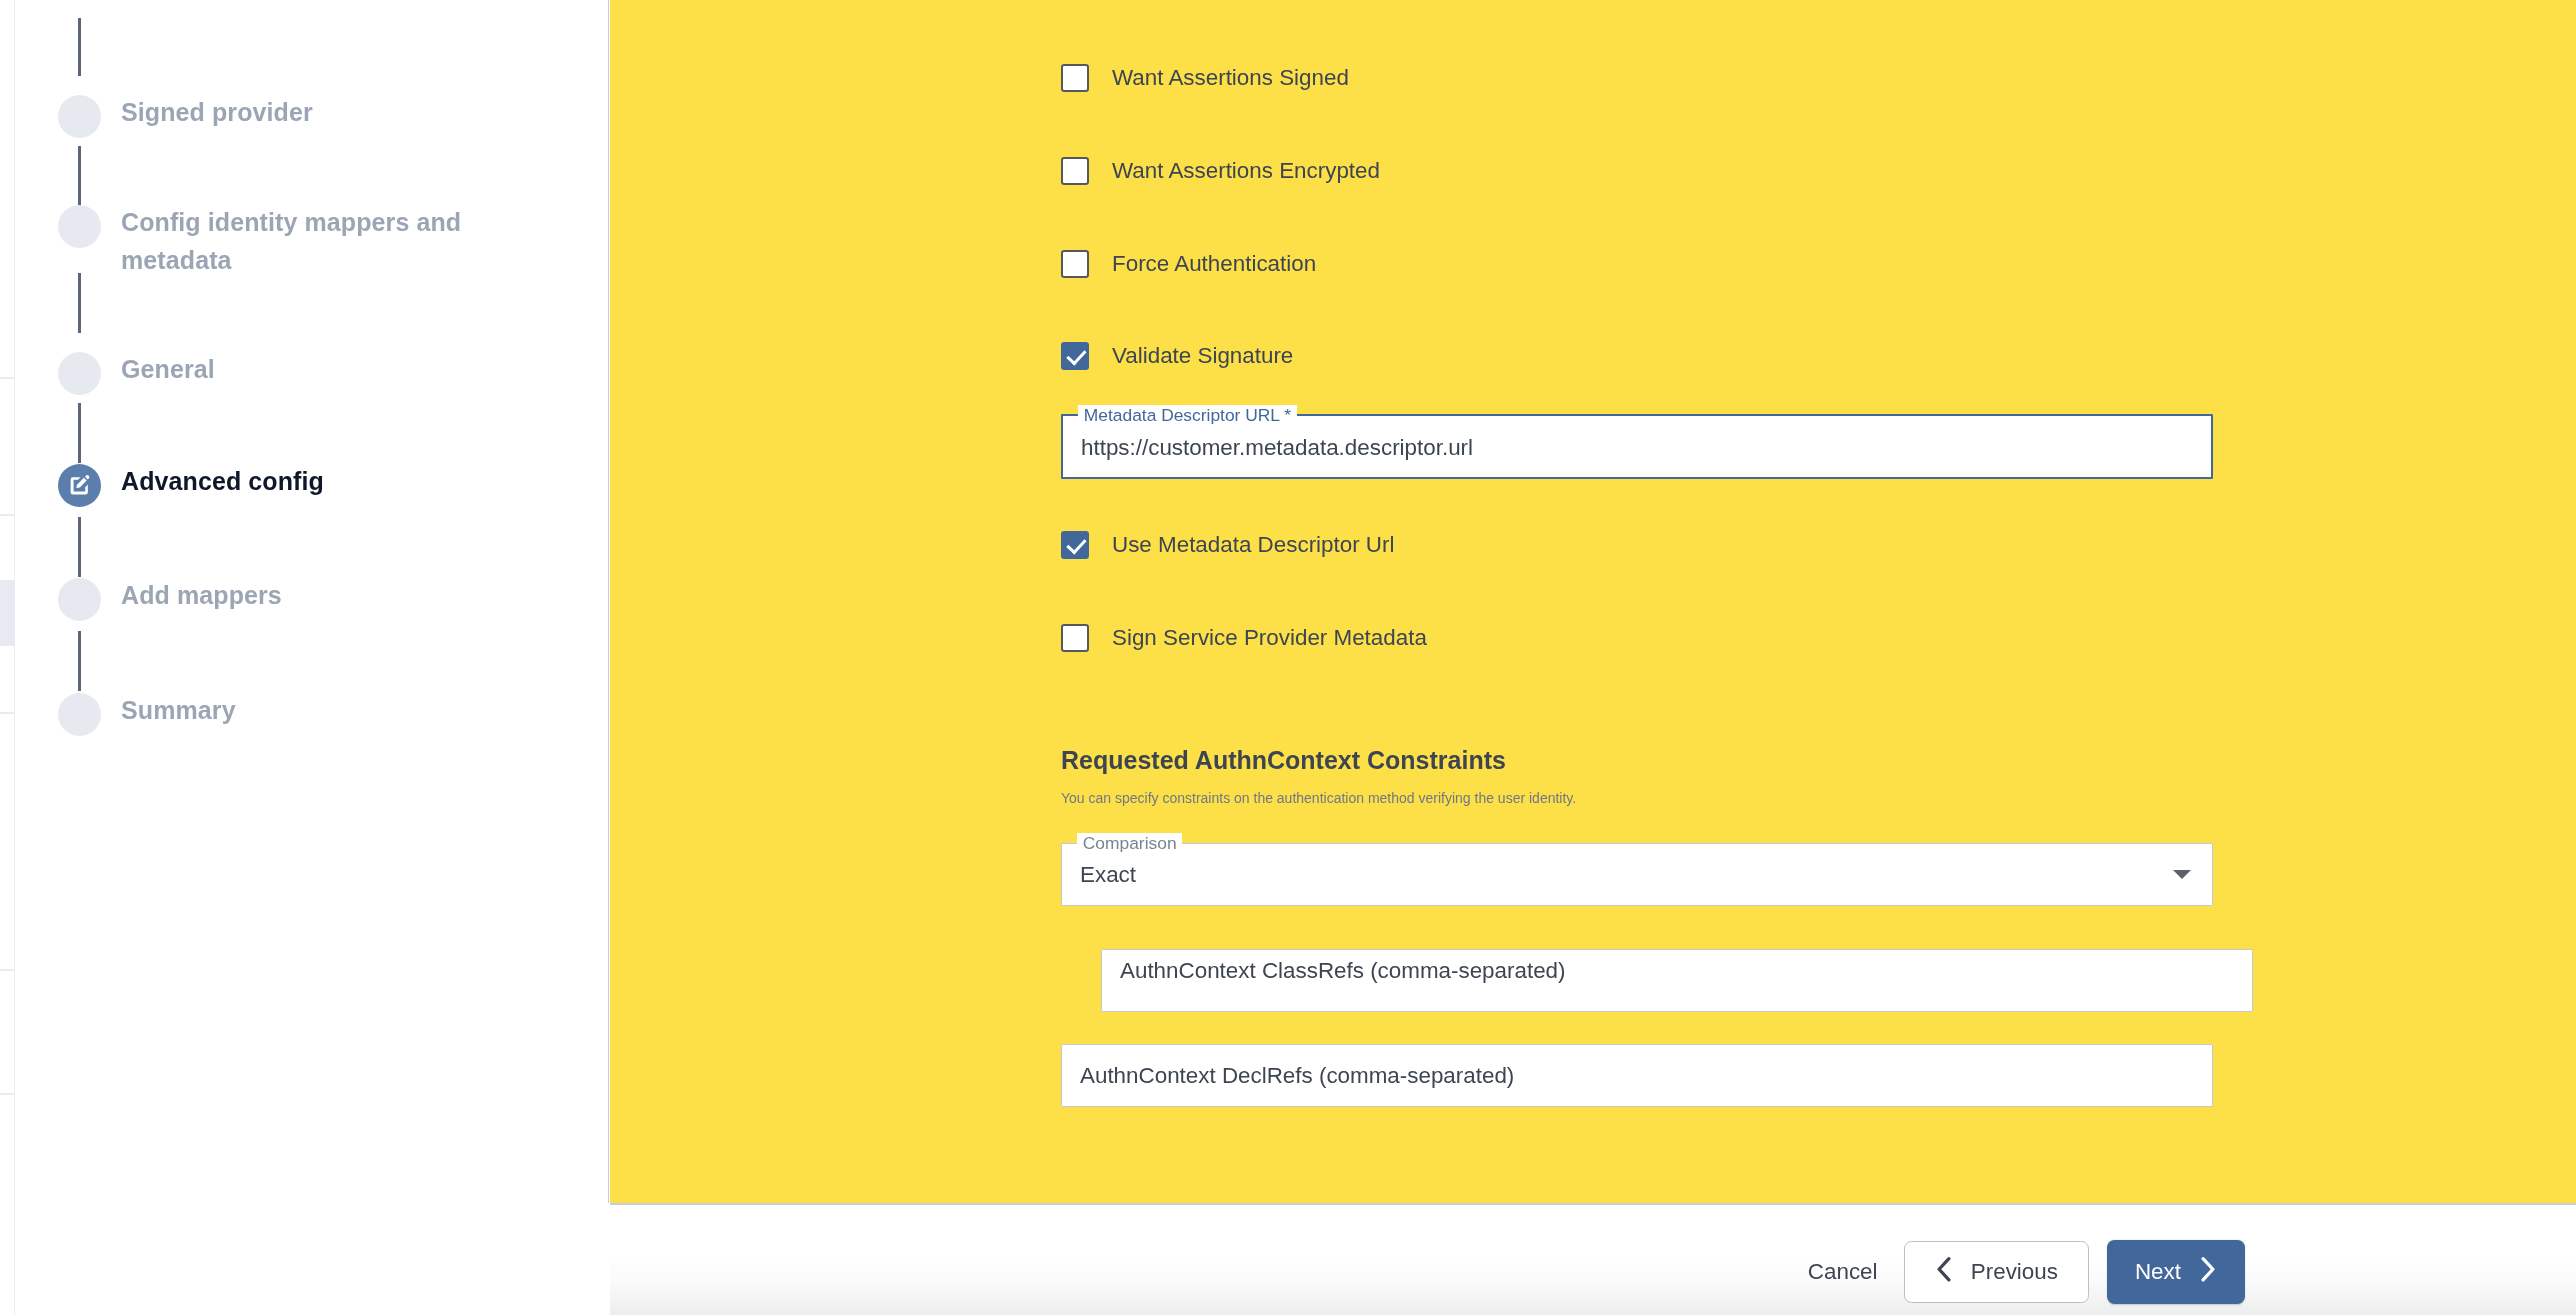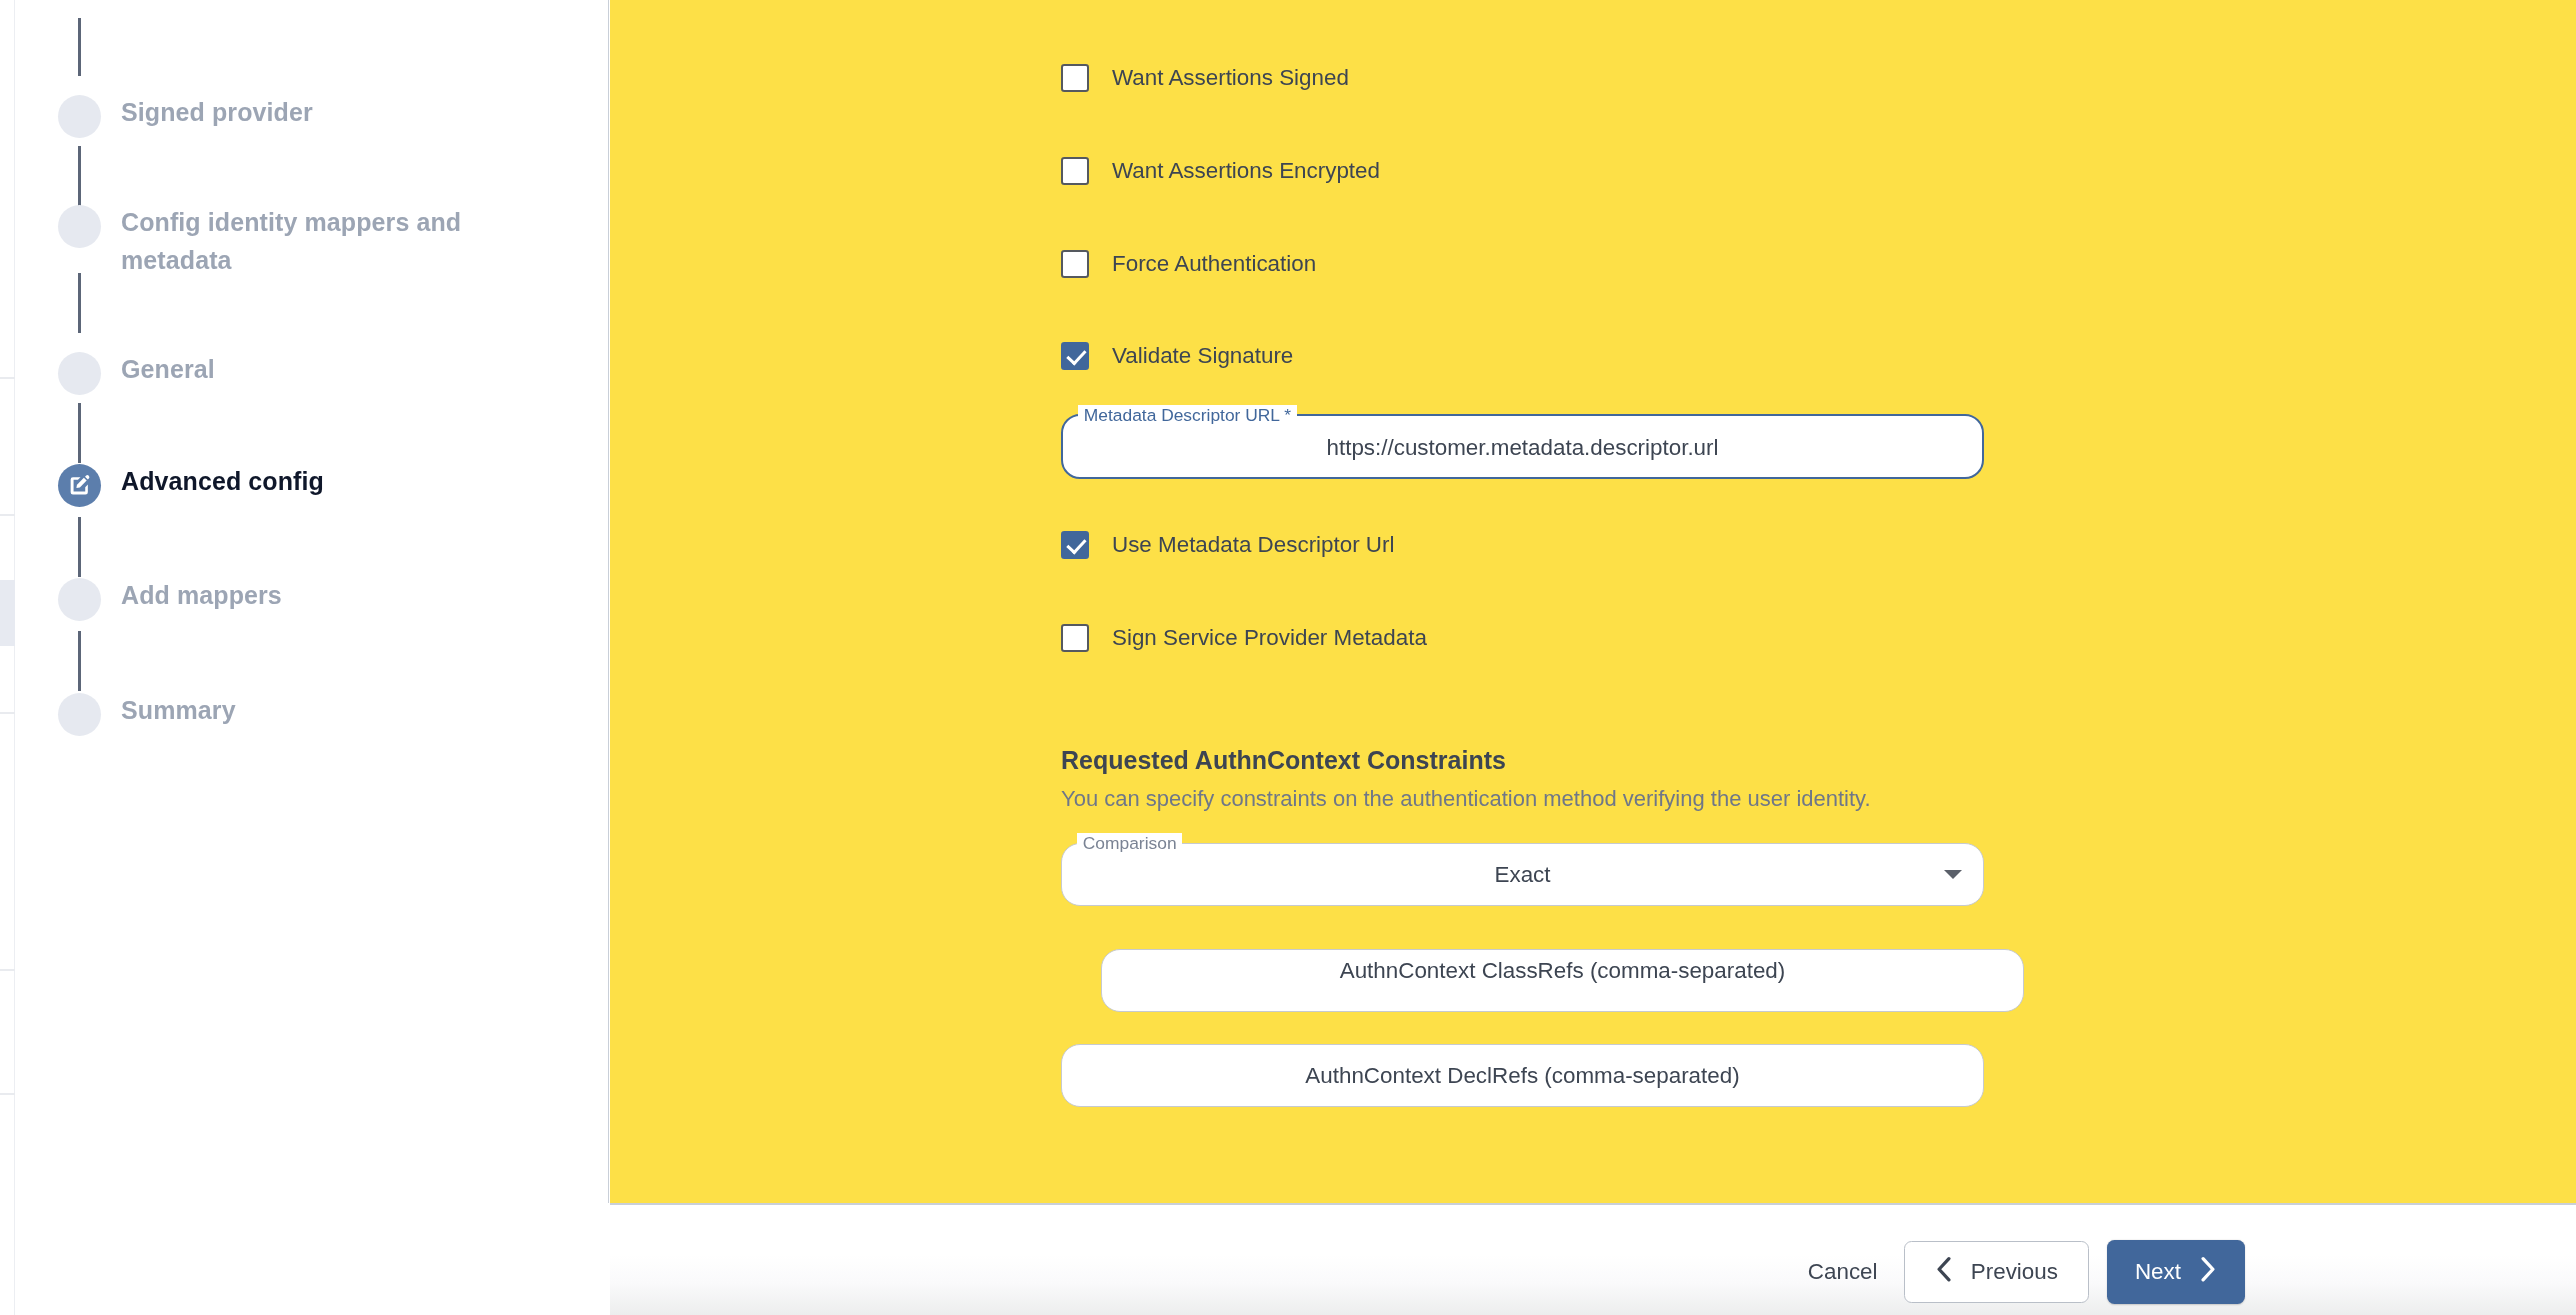--- a/index.html
+++ b/index.html
@@ -142,25 +142,24 @@
     font-size: 22.4px;
     color: #3d4552;
     line-height: 28px;
     white-space: nowrap;
   }
 
   
   .field {
     position: absolute;
     left: 0;
-    width: 923px;
+    width: 1152px;
     border: 1.7px solid #c6cad0;
-    border-radius: 19px;
-    background: #ffffff;
-    text-align: center;
+    border-radius: 1px;
+    background: #ffffff;
   }
   .field.focused {
     border: 2.5px solid #41679b;
   }
   .field-notch {
     position: absolute;
     top: -10.8px;
     left: 15px;
     padding: 0 5.8px;
     background: #ffffff;
@@ -195,21 +194,21 @@
     left: 0;
     font-size: 25px;
     font-weight: 700;
     color: #3d4552;
     line-height: 31.5px;
     white-space: nowrap;
   }
   .section-desc {
     position: absolute;
     left: 0;
-    font-size: 22px;
+    font-size: 14px;
     color: #6f7788;
     line-height: 23px;
     white-space: nowrap;
     text-align: right;
   }
 
   
   .footer {
     position: absolute;
     left: 610px; top: 1203px;

